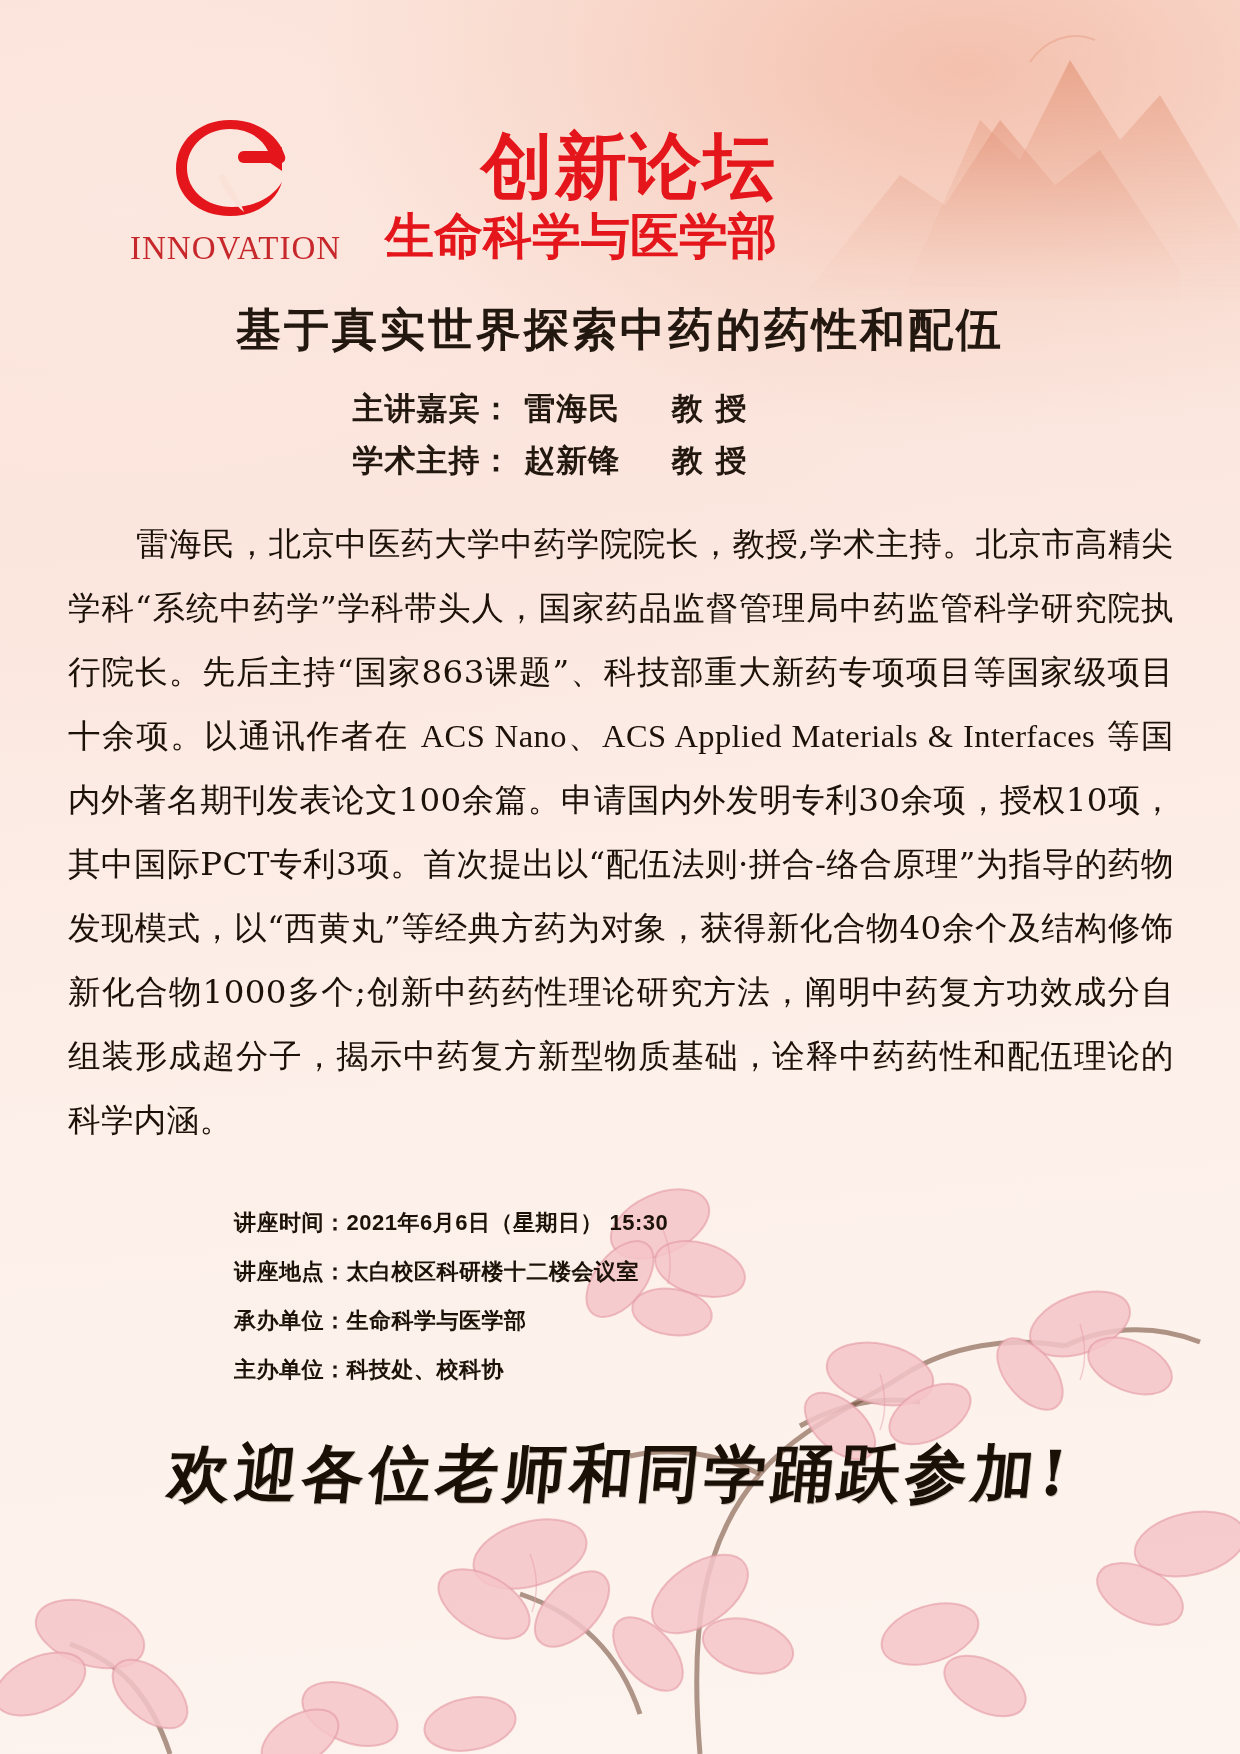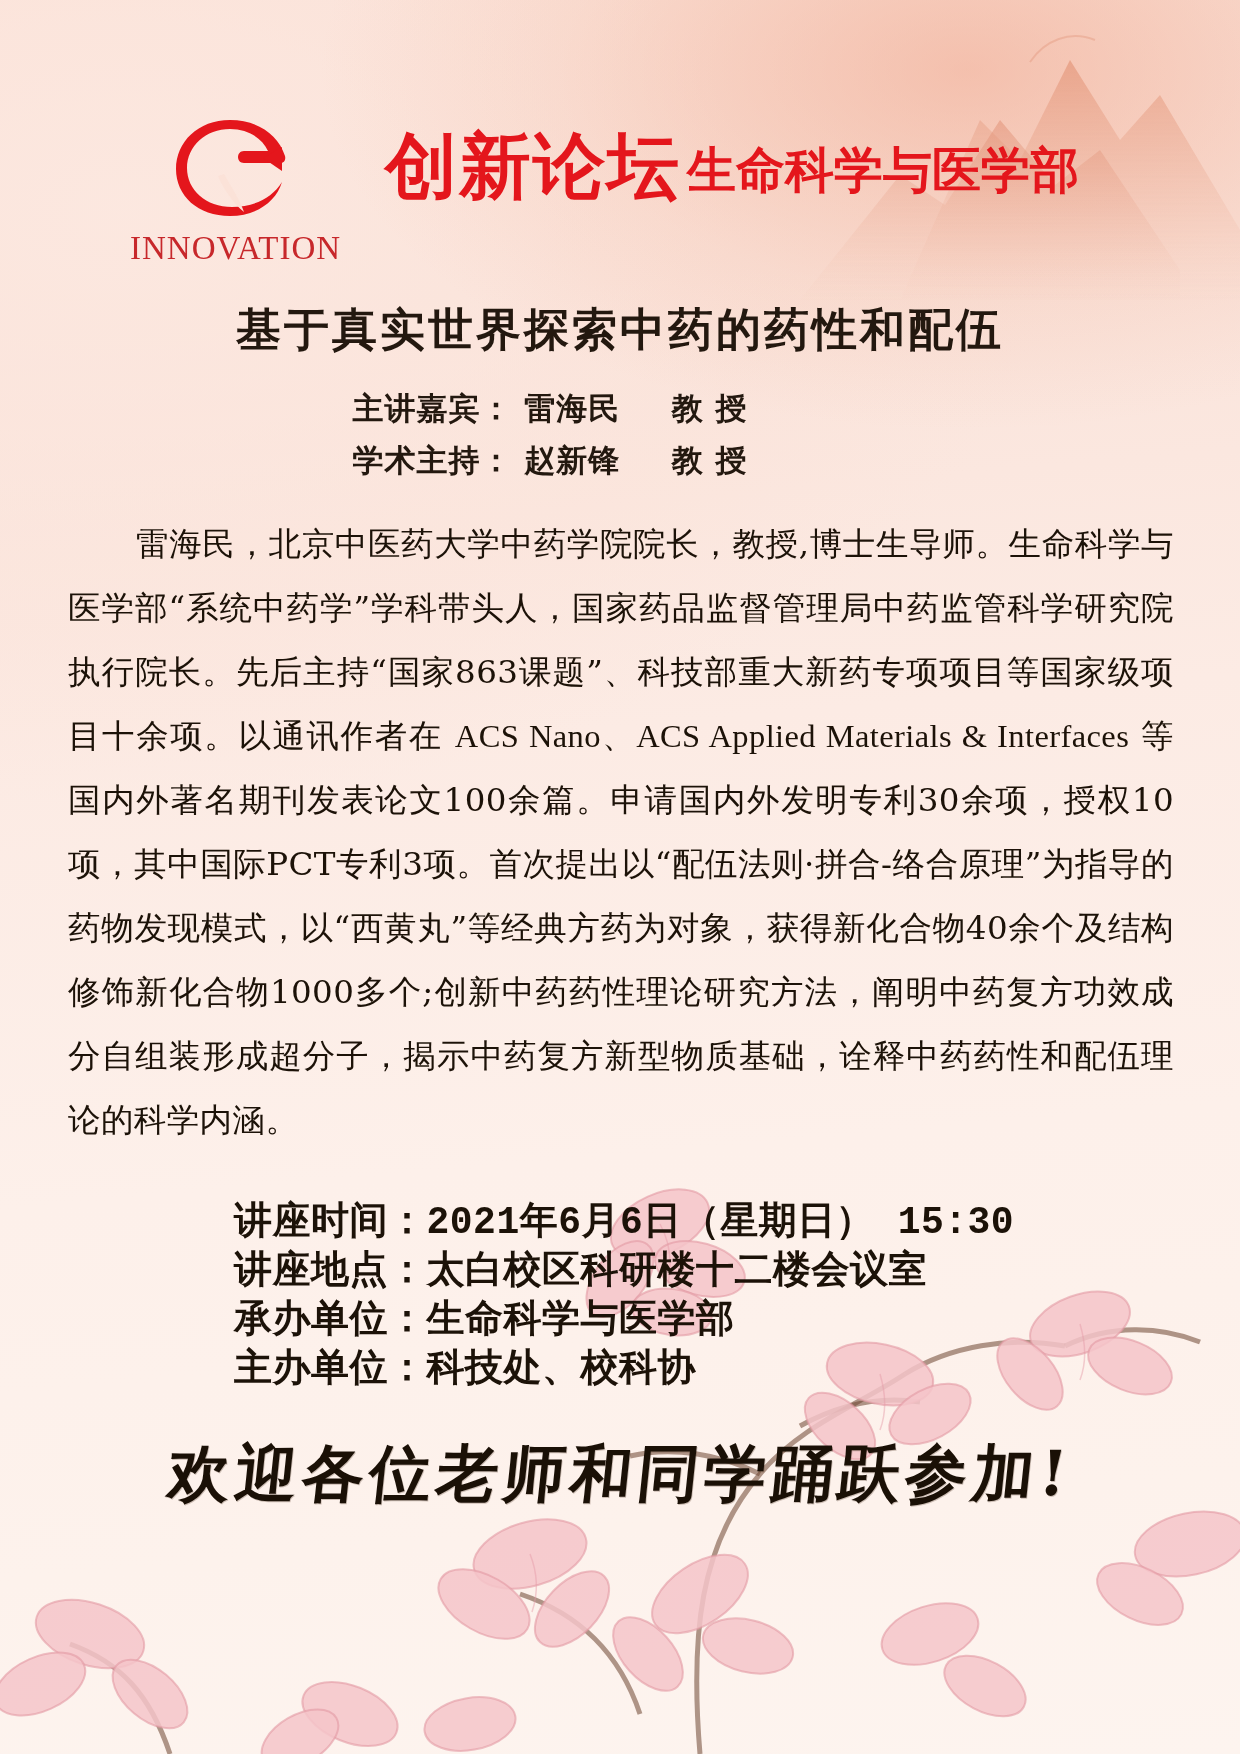--- a/index.html
+++ b/index.html
@@ -74,20 +74,21 @@
     font-weight: 400;
     margin-top: 8px;
   }
   .forum-title {
     position: absolute;
     left: 385px;
     top: 26px;
     display: flex;
     align-items: flex-end;
     gap: 6px;
+    flex-direction: column;
   }
   .forum-title .big {
     font-family: "DejaVu Serif", "Liberation Serif", serif;
     font-weight: bold;
     font-size: 72px;
     line-height: 72px;
     color: #e4161c;
     letter-spacing: 2px;
   }
   .forum-title .lecture-no {
@@ -150,23 +151,23 @@
   }
 
   
   .details {
     position: absolute;
     top: 1198px;
     left: 234px;
     width: 820px;
   }
   .details .drow {
-    font-family: Liberation Mono, monospace;
-    font-weight: bold;
-    font-size: 38px;
+    font-family: Liberation Sans, sans-serif;
+    font-weight: bold;
+    font-size: 22px;
     line-height: 49px;
     color: #1c1208;
     letter-spacing: 0.5px;
     white-space: nowrap;
   }
 
   
   .slogan {
     position: absolute;
     top: 1432px;
@@ -289,21 +290,21 @@
     </div>
     <div class="row">
       <span>学术主持：</span>
       <span>赵新锋</span>
       <span style="display:inline-block;width:28px"></span>
       <span>教  授</span>
     </div>
   </div>
 
   <div class="bio">
-    <span>雷海民，北京中医药大学中药学院院长，教授,博士生导师。生命科学与医学部“系统中药学”学科带头人，国家药品监督管理局中药监管科学研究院执行院长。先后主持“国家863课题”、科技部重大新药专项项目等国家级项目十余项。以通讯作者在</span>
+    <span>雷海民，北京中医药大学中药学院院长，教授,学术主持。北京市高精尖学科“系统中药学”学科带头人，国家药品监督管理局中药监管科学研究院执行院长。先后主持“国家863课题”、科技部重大新药专项项目等国家级项目十余项。以通讯作者在</span>
     <span class="journal">ACS Nano、ACS Applied Materials &amp; Interfaces</span>
     <span>等国内外著名期刊发表论文100余篇。申请国内外发明专利30余项，授权10项，其中国际PCT专利3项。首次提出以“配伍法则·拼合-络合原理”为指导的药物发现模式，以“西黄丸”等经典方药为对象，获得新化合物40余个及结构修饰新化合物1000多个;创新中药药性理论研究方法，阐明中药复方功效成分自组装形成超分子，揭示中药复方新型物质基础，诠释中药药性和配伍理论的科学内涵。</span>
   </div>
 
   <div class="details">
     <div class="drow">
       <span>讲座时间：</span><span>2021年6月6日（星期日） 15:30</span>
     </div>
     <div class="drow">
       <span>讲座地点：</span><span>太白校区科研楼十二楼会议室</span>

